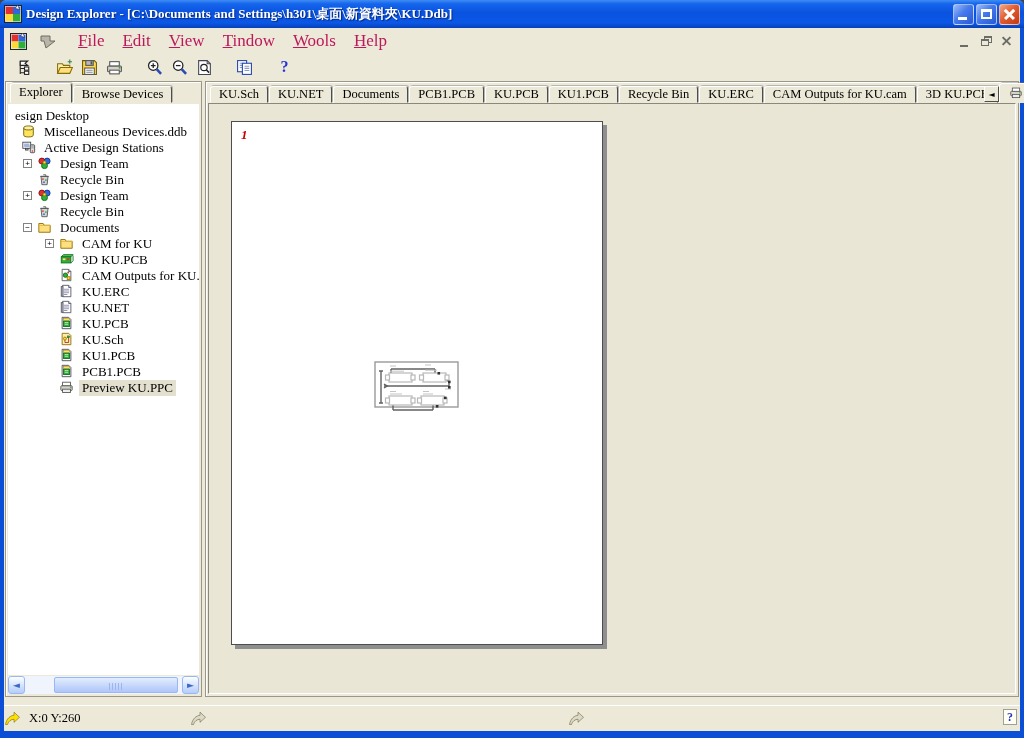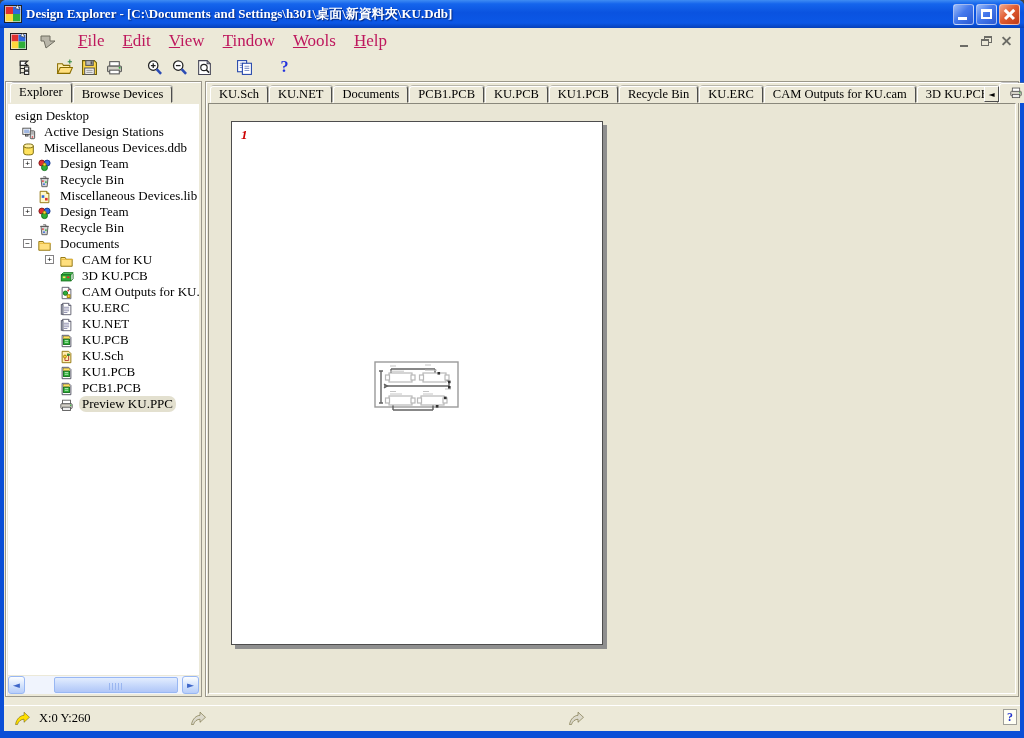--- a/index.html
+++ b/index.html
@@ -64,26 +64,26 @@
   .tab.active{height:20px;margin-top:0;position:relative;z-index:3;}
   .tabicon{width:16px;height:13px;}
   .tab-scroll{position:absolute;right:3px;top:4px;display:flex;}
   .scrbtn{width:15px;height:16px;margin-left:1px;background:var(--client-bg,#ece9d8);
     border:1px solid;border-color:#fff #4d4d4d #4d4d4d #fff;
     display:flex;align-items:center;justify-content:center;
     font:8px "DejaVu Sans",sans-serif;color:#000;}
 
   .tree{position:absolute;left:2px;right:2px;top:22px;bottom:21px;background:var(--tree-bg,#fff);
     overflow:hidden;padding-top:4px;}
-  .trow{height:16px;display:flex;align-items:flex-end;position:relative;font-size:13px;white-space:nowrap;}
+  .trow{height:16px;display:flex;align-items:flex-start;position:relative;font-size:13px;white-space:nowrap;}
   .exp{position:absolute;top:3px;width:9px;height:9px;border:1px solid #848284;background:#fff;
     font:8px "Liberation Sans",sans-serif;line-height:7px;text-align:center;color:#000;}
   .treeicon{flex:0 0 17px;width:17px;height:14px;margin-right:4px;}
   .tlabel{padding:0 3px;color:#000;}
-  .tlabel.sel{background:var(--selection-bg,#e3e0cf);border-radius:7px;}
+  .tlabel.sel{background:var(--selection-bg,#e3e0cf);}
 
   
   .hscroll{position:absolute;left:2px;right:2px;bottom:2px;height:18px;background:var(--scrollbar-track,#f0f4fd);}
   .sbtn{position:absolute;top:0;width:17px;height:18px;border-radius:3px;color:#3f67c8;
     background:linear-gradient(#fdfeff,#cfe0fc 60%,#b7cdf9);border:1px solid #98b7f3;
     display:flex;align-items:center;justify-content:center;font:9px "DejaVu Sans",sans-serif;}
   .sbtn.left{left:0;} .sbtn.right{right:0;}
   .sthumb{position:absolute;left:46px;top:1px;width:124px;height:16px;border-radius:2px;
     background:linear-gradient(#e3edfe,#c5d7fb 55%,#b0c6f8);border:1px solid #98b7f3;}
   .sthumb::after{content:"";position:absolute;left:50%;top:5px;margin-left:-7px;width:14px;height:7px;
@@ -93,21 +93,21 @@
   .canvas{position:absolute;left:2px;right:2px;top:21px;bottom:2px;background:var(--canvas-bg,#e9e6d5);
     border:1px solid;border-color:#8a887c #fff #fff #8a887c;}
   .page{position:absolute;left:22px;top:17px;width:372px;height:524px;background:#fff;
     border:1px solid #4d4d4d;box-shadow:4px 4px 0 0 #8f8f8f;}
   .page-num{position:absolute;left:9px;top:5px;color:var(--page-number-red,#c00);
     font-style:italic;font-size:13px;font-weight:bold;}
   .pcb{position:absolute;left:139px;top:231px;width:94px;height:62px;}
 
   
   .statusbar{position:absolute;left:0;right:0;bottom:0;height:26px;border-top:1px solid #fff;}
-  .sb-left{position:absolute;left:10px;top:5px;display:flex;align-items:center;gap:8px;}
+  .sb-left{position:absolute;left:0;top:5px;display:flex;align-items:center;gap:8px;}
   .sb-text{font-size:12.5px;color:#000;}
   .sarrow{width:17px;height:15px;}
   .sarrow.gray1{position:absolute;left:186px;top:5px;}
   .sarrow.gray2{position:absolute;left:564px;top:5px;}
   .qbox{position:absolute;right:3px;top:3px;width:14px;height:16px;background:#fffff4;
     border:1px solid #a0a09a;color:#2233cc;font:bold 12px "Liberation Serif",serif;
     text-align:center;line-height:14px;}
   svg{display:block;}
 </style>
 </head>
@@ -356,48 +356,42 @@
           <div class="tab">
             <span>Browse Devices</span>
           </div>
         </div>
       <div class="tree" id="tree">
           <div class="trow">
             <span class="tlabel" style="margin-left: 4px;">esign Desktop</span>
           </div>
           <div class="trow">
             <svg class="ticon16 treeicon" style="margin-left: 12px;">
+              <use href="#i-ddb"></use>
+            </svg>
+            <span class="tlabel">Miscellaneous Devices.ddb</span>
+          </div>
+          <div class="trow">
+            <svg class="ticon16 treeicon" style="margin-left: 12px;">
               <use href="#i-stations"></use>
             </svg>
             <span class="tlabel">Active Design Stations</span>
-          </div>
-          <div class="trow">
-            <svg class="ticon16 treeicon" style="margin-left: 12px;">
-              <use href="#i-ddb"></use>
-            </svg>
-            <span class="tlabel">Miscellaneous Devices.ddb</span>
           </div>
           <div class="trow">
             <span class="exp" style="left: 15px;">+</span>
             <svg class="ticon16 treeicon" style="margin-left: 28px;">
               <use href="#i-team"></use>
             </svg>
             <span class="tlabel">Design Team</span>
           </div>
           <div class="trow">
             <svg class="ticon16 treeicon" style="margin-left: 28px;">
               <use href="#i-recycle"></use>
             </svg>
             <span class="tlabel">Recycle Bin</span>
-          </div>
-          <div class="trow">
-            <svg class="ticon16 treeicon" style="margin-left: 28px;">
-              <use href="#i-lib"></use>
-            </svg>
-            <span class="tlabel">Miscellaneous Devices.lib</span>
           </div>
           <div class="trow">
             <span class="exp" style="left: 15px;">+</span>
             <svg class="ticon16 treeicon" style="margin-left: 28px;">
               <use href="#i-team"></use>
             </svg>
             <span class="tlabel">Design Team</span>
           </div>
           <div class="trow">
             <svg class="ticon16 treeicon" style="margin-left: 28px;">

